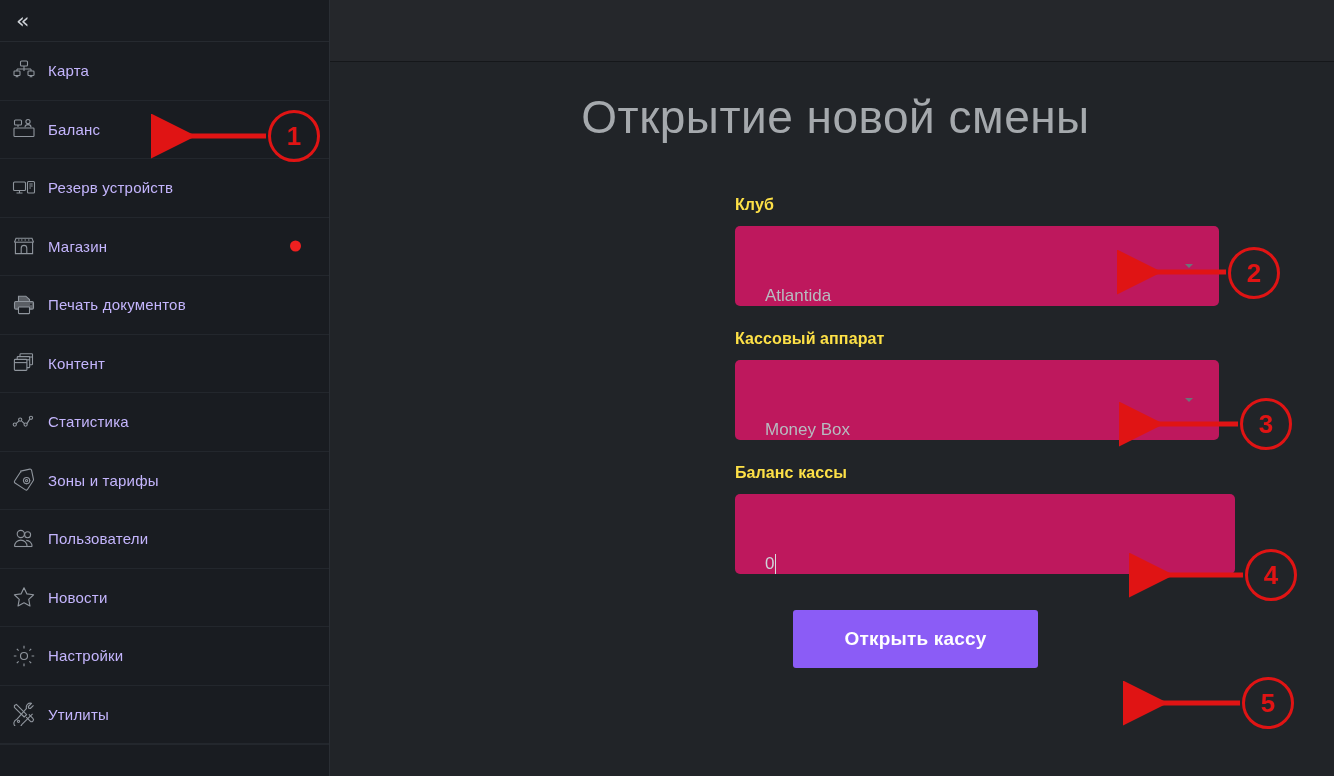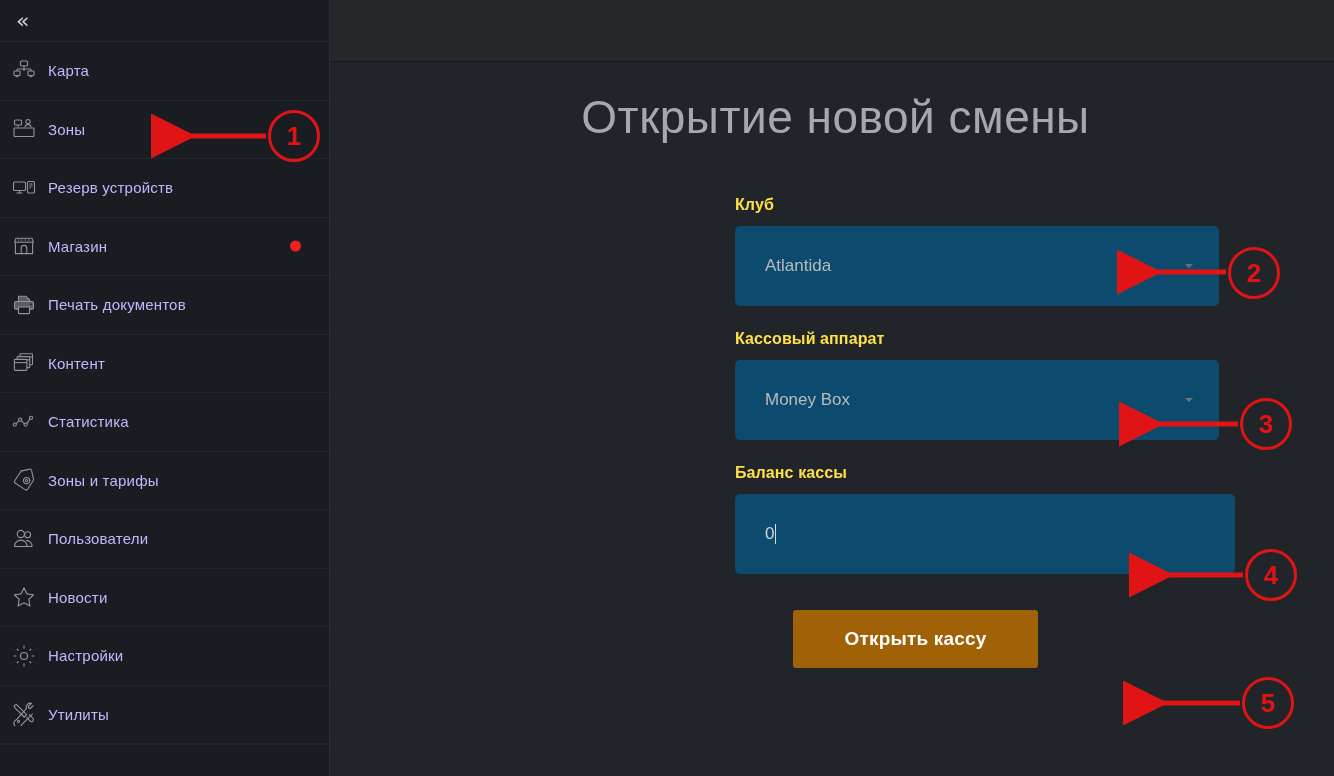--- a/index.html
+++ b/index.html
@@ -72,23 +72,23 @@
   }
 
   #form { position: absolute; left: 405px; top: 134px; width: 490px; }
   .field { margin-bottom: 24px; }
   .field-label {
     color: #fde047; font-size: 16px; font-weight: 700;
     margin-bottom: 12px; letter-spacing: .1px;
   }
   .field-box {
     position: relative;
-    height: 80px; background: #0c4a6e;
+    height: 80px; background: #be185d;
     border-radius: 5px;
-    display: flex; align-items: center;
+    display: flex; align-items: flex-end;
     padding: 0 18px 0 30px;
     cursor: pointer;
   }
   .field-box.select { width: 484px; }
   .field-box.input  { width: 500px; cursor: text; }
   .field-value { color: #b7bbc0; font-size: 17px; }
   .field-value.typed { color: #cfd3d8; }
   .caret-tiny {
     position: absolute; right: 26px; top: 50%;
     width: 0; height: 0; transform: translateY(-50%);
@@ -98,21 +98,21 @@
   }
   .text-cursor {
     display: inline-block; width: 1px; height: 20px;
     background: #d8dcdf; margin-left: 1px;
     vertical-align: -4px;
   }
 
   #submit-row { margin-top: 36px; padding-left: 58px; }
   #submit-btn {
     width: 245px; height: 58px;
-    background: #a16207; border: none; border-radius: 3px;
+    background: #8b5cf6; border: none; border-radius: 3px;
     color: #ffffff; font-size: 19px; font-weight: 700;
     font-family: "Liberation Sans", sans-serif;
     cursor: pointer; letter-spacing: .2px;
   }
 
   
   #annotations {
     position: absolute; left:0; top:0; width:1334px; height:776px;
     pointer-events: none;
   }
@@ -151,21 +151,21 @@
         <div class="nav-item">
           <span class="nav-icon">
             <svg width="24" height="24" viewBox="0 0 24 24" fill="none" stroke="currentColor" stroke-width="1.1">
               <rect x="2.5" y="3" width="7" height="5" rx="1"></rect>
               <path d="M6 8v2"></path>
               <circle cx="16" cy="4.6" r="2.1"></circle>
               <path d="M13 10.2c0-1.8 1.3-2.6 3-2.6s3 .8 3 2.6"></path>
               <rect x="2" y="11" width="20" height="8.5" rx=".8"></rect>
             </svg>
           </span>
-          <span class="nav-label">Зоны</span>
+          <span class="nav-label">Баланс</span>
         </div>
         <div class="nav-item">
           <span class="nav-icon">
             <svg width="24" height="24" viewBox="0 0 24 24" fill="none" stroke="currentColor" stroke-width="1.1">
               <rect x="1.5" y="6" width="12" height="8.5" rx="1"></rect>
               <path d="M7.5 14.5v2.5M4.5 17h6"></path>
               <rect x="15.5" y="5.5" width="7" height="11.5" rx="1"></rect>
               <path d="M17.3 8h3.4M17.3 10h3.4M17.3 12h1.6"></path>
             </svg>
           </span>

